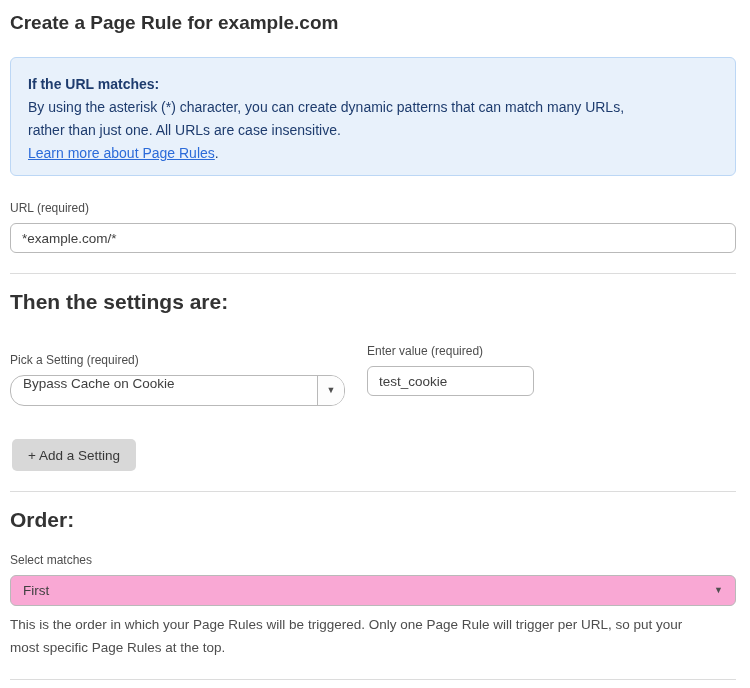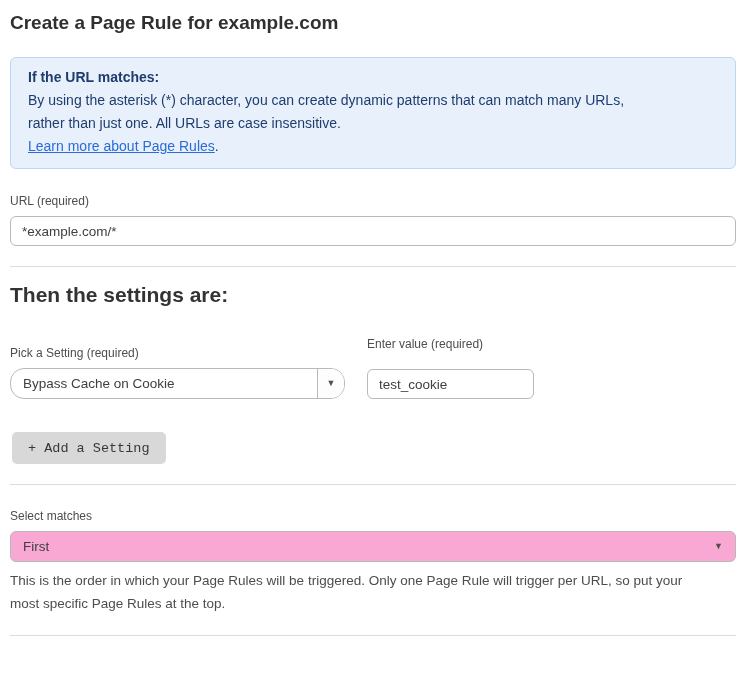--- a/index.html
+++ b/index.html
@@ -21,21 +21,21 @@
   .info-box {
     margin-top: 23px;
     background: #e8f1fb;
     border: 1px solid #bcd7f5;
     border-radius: 6px;
     padding: 8px 17px 10px 17px;
     font-size: 14px;
     line-height: 23px;
     color: #1e3c6e;
   }
-  .info-heading { font-weight: bold; }
+  .info-heading { font-weight: bold; margin-top: 7px; }
   .info-link {
     color: #2b6bd9; text-decoration: underline; cursor: pointer;
   }
   .info-link-suffix { color: #1e3c6e; }
 
   .field-label { font-size: 12px; color: #4d4d4d; line-height: 16px; }
   .mt-url-label { margin-top: 24px; }
 
   .text-input {
     height: 30px;
@@ -58,41 +58,41 @@
     margin: 19px 0 0 0; line-height: 18px;
   }
 
   .settings-row { display: flex; margin-top: 25px; align-items: flex-start; }
   .setting-col { width: 335px; margin-top: 16px; }
   .value-col { margin-left: 22px; padding-top: 7px; }
 
   .dropdown {
     margin-top: 7px; height: 31px;
     border: 1px solid #b9b9b9; border-radius: 14px;
-    display: flex; align-items: center;
+    display: flex; 
     background: #ffffff; cursor: pointer; overflow: hidden;
   }
   .dropdown-value { flex: 1; padding: 0 12px; font-size: 13.5px; color: #404040; white-space: nowrap; }
   .dropdown-arrow-box {
     width: 27px; align-self: stretch;
     border-left: 1px solid #b9b9b9;
     display: flex; align-items: center; justify-content: center;
     background: #fdfdfd;
   }
   .arrow { font-size: 9px; color: #4f4f4f; line-height: 1; }
 
-  .value-input { width: 167px; margin-top: 17px; display: block; }
+  .value-input { width: 167px; margin-top: 7px; display: block; }
 
   .gray-btn {
     height: 32px;
     background: #d8d8d8;
     border: none; border-radius: 5px;
     font-size: 13.5px; color: #383838;
     padding: 0 16px;
-    font-family: Liberation Mono, monospace; cursor: pointer;
+    font-family: Liberation Sans, sans-serif; cursor: pointer;
   }
   .add-setting-btn { margin-top: 33px; display: inline-block; margin-left: 2px; }
 
   .mt-order-label { margin-top: 23px; }
 
   .select-box {
     height: 31px;
     border: 1px solid #b9b9b9; border-radius: 6px;
     display: flex; align-items: center; justify-content: space-between;
     padding: 0 12px;
@@ -136,20 +136,21 @@
     <div class="value-col">
       <div class="field-label">Enter value (required)</div>
       <input type="text" class="text-input value-input" value="test_cookie" style="">
     </div>
   </div>
 
   <button class="gray-btn add-setting-btn">+ Add a Setting</button>
 
   <hr class="divider">
 
+  <h2 class="section-heading">Order:</h2>
 
   <div class="field-label mt-order-label">Select matches</div>
   <div class="select-box">
     <span class="select-value">First</span>
     <span class="arrow">▼</span>
   </div>
   <div class="order-helper">
     <div>This is the order in which your Page Rules will be triggered. Only one Page Rule will trigger per URL, so put your</div>
     <div>most specific Page Rules at the top.</div>
   </div>

